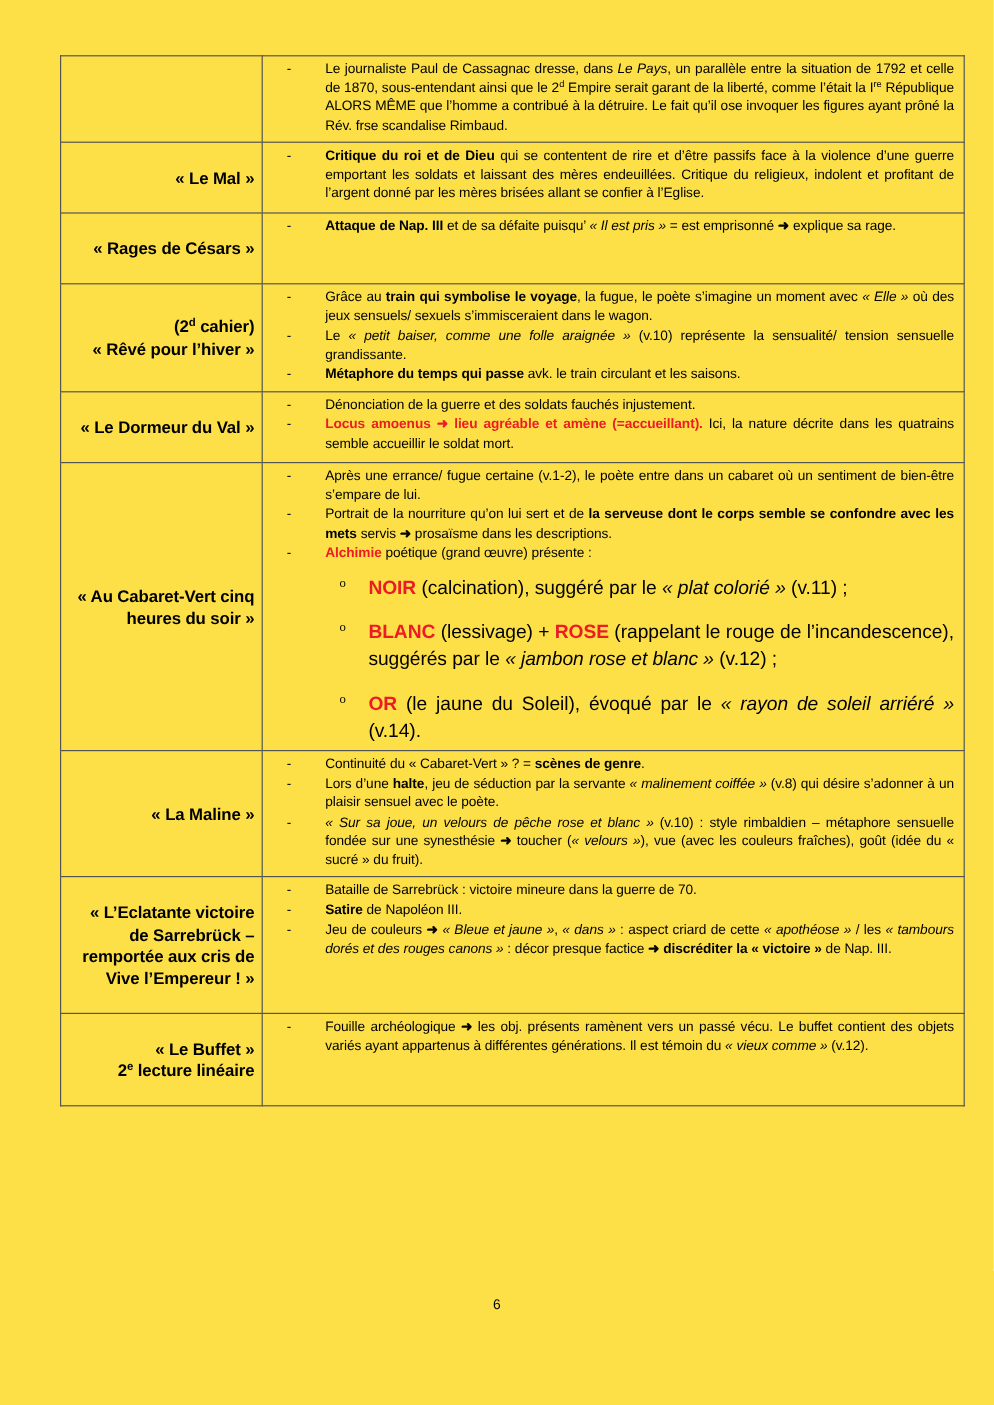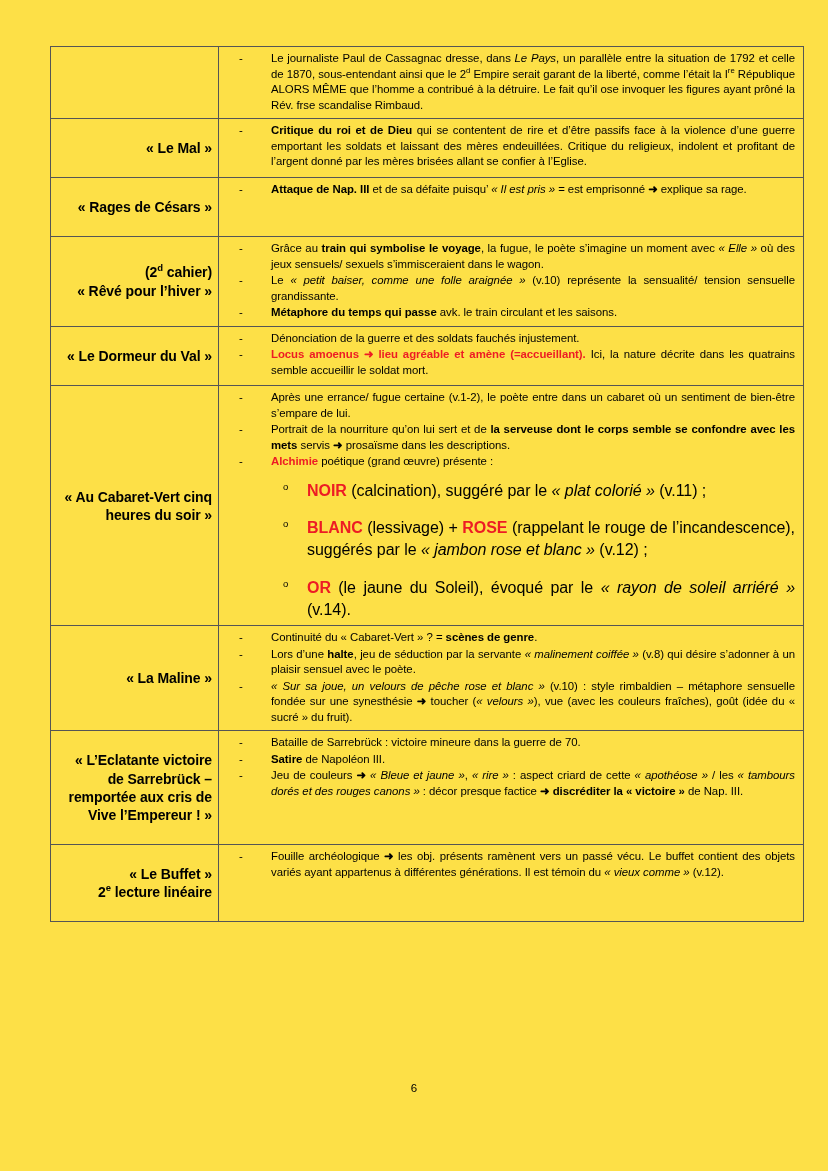--- a/index.html
+++ b/index.html
@@ -191,21 +191,21 @@
               <li class="spaced"><span class="i">« Sur sa joue, <span class="u">un velours de pêche rose et blanc</span> »</span> (v.10) :  style rimbaldien – métaphore sensuelle fondée sur une synesthésie <span class="b">➜</span> toucher (<span class="i">« velours »</span>), vue (avec les couleurs fraîches), goût (idée du « sucré » du fruit).</li>
             </ul>
           </td>
         </tr>
         <tr>
           <td class="col-title">« L’Eclatante victoire de Sarrebrück – remportée aux cris de Vive l’Empereur ! »</td>
           <td class="col-body">
             <ul class="bullets">
               <li class="spaced">Bataille de Sarrebrück : victoire mineure dans la guerre de 70.</li>
               <li class="spaced"><span class="b">Satire</span> de Napoléon III.</li>
-              <li class="spaced">Jeu de couleurs <span class="b">➜</span> <span class="i">« Bleue et jaune »</span>, <span class="i">« rire »</span> : aspect criard de cette <span class="i">« apothéose »</span> / les <span class="i">« tambours dorés et des rouges canons »</span> : décor presque factice <span class="b">➜</span> <span class="b">discréditer la « victoire »</span> de Nap. III.</li>
+              <li class="spaced">Jeu de couleurs <span class="b">➜</span> <span class="i">« Bleue et jaune »</span>, <span class="i">« dans »</span> : aspect criard de cette <span class="i">« apothéose »</span> / les <span class="i">« tambours dorés et des rouges canons »</span> : décor presque factice <span class="b">➜</span> <span class="b">discréditer la « victoire »</span> de Nap. III.</li>
             </ul>
           </td>
         </tr>
         <tr>
           <td class="col-title">« Le Buffet »<br><span class="u">2<sup>e</sup> lecture linéaire</span></td>
           <td class="col-body">
             <ul class="bullets">
               <li>Fouille archéologique <span class="b">➜</span> les obj. présents ramènent vers un passé vécu. Le buffet contient des objets variés ayant appartenus à différentes générations. Il est témoin du <span class="i">« vieux comme »</span> (v.12).</li>
             </ul>
           </td>

